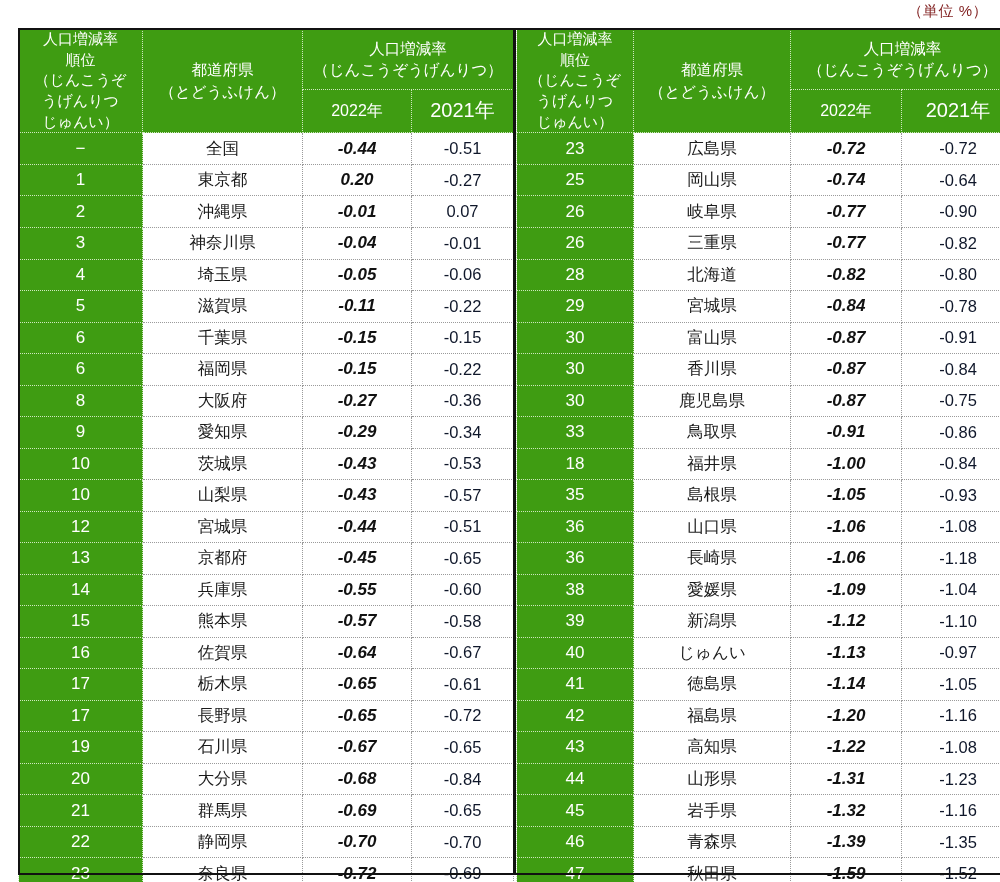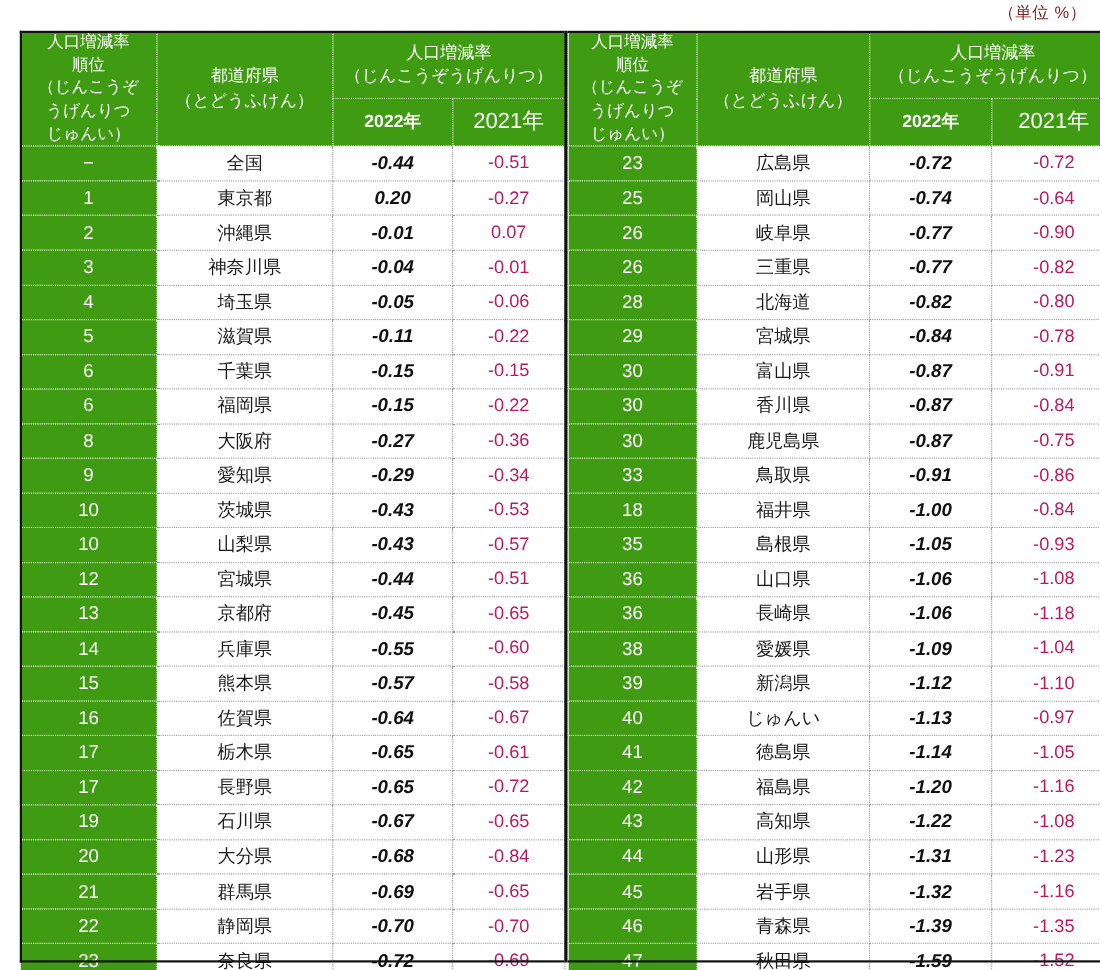--- a/index.html
+++ b/index.html
@@ -43,21 +43,21 @@
 
   
   thead th{
     background:#3f9c12;
     color:#ffffff;
     font-size:15.5px;
     line-height:1.38;
     border-color:#cfe8bf;
   }
   thead th.rank-h{ font-size:15px; }
-  thead th.year-b{ font-weight:bold; font-size:16px; }
+  thead th.year-b{ font-weight:normal; font-size:16px; }
   thead th.year-r{ font-weight:normal; font-size:20px; }
 
   
   table{ outline:none; }
   .frame-top{position:absolute;left:0;right:0;top:0;height:2px;background:#111;}
   .frame-bottom{position:absolute;left:0;right:0;bottom:0;height:2px;background:#111;}
   .frame-left{position:absolute;left:0;top:0;bottom:0;width:2px;background:#111;}
   .frame-right{position:absolute;right:0;top:0;bottom:0;width:2px;background:#111;}
 
   
@@ -69,21 +69,21 @@
   }
   td.pref{
     background:#ffffff; color:#1a1a1a;
     font-size:16.5px;
   }
   td.v22{
     background:#ffffff; color:#111;
     font-size:17px; font-weight:bold;font-style:italic;
   }
   td.v21{
-    background:#ffffff; color:#be185d;
+    background:#ffffff; color:#0f172a;
     font-size:16.5px; font-weight:normal;
   }
   tbody tr:last-child td{border-bottom:1px solid #555;}
 </style>
 </head>
 <body>
 
 <div class="page">
 
   <div class="unit-note">（単位 %）</div>

